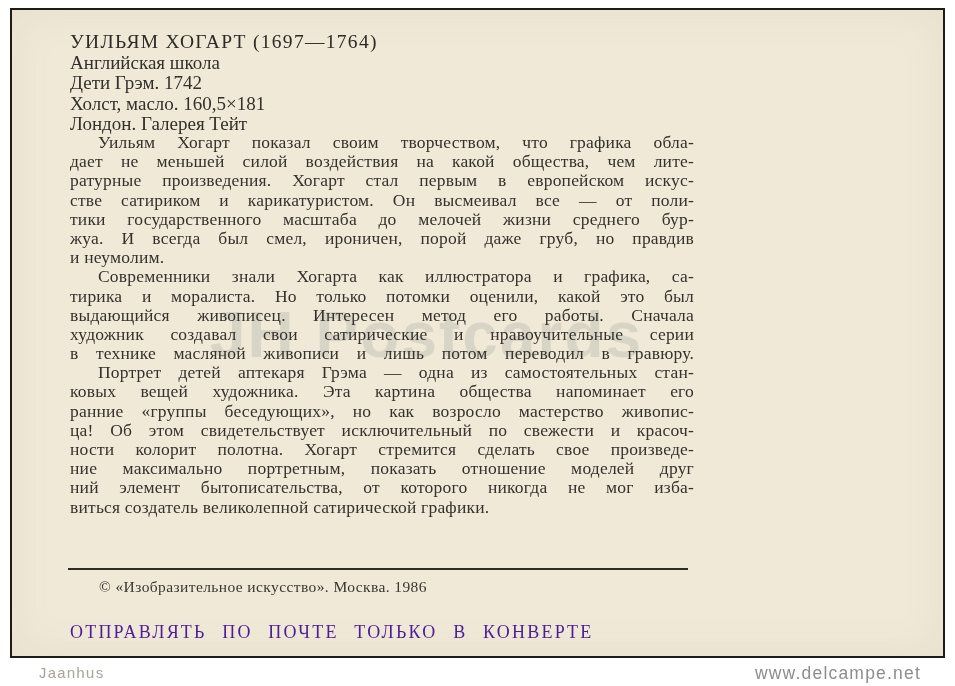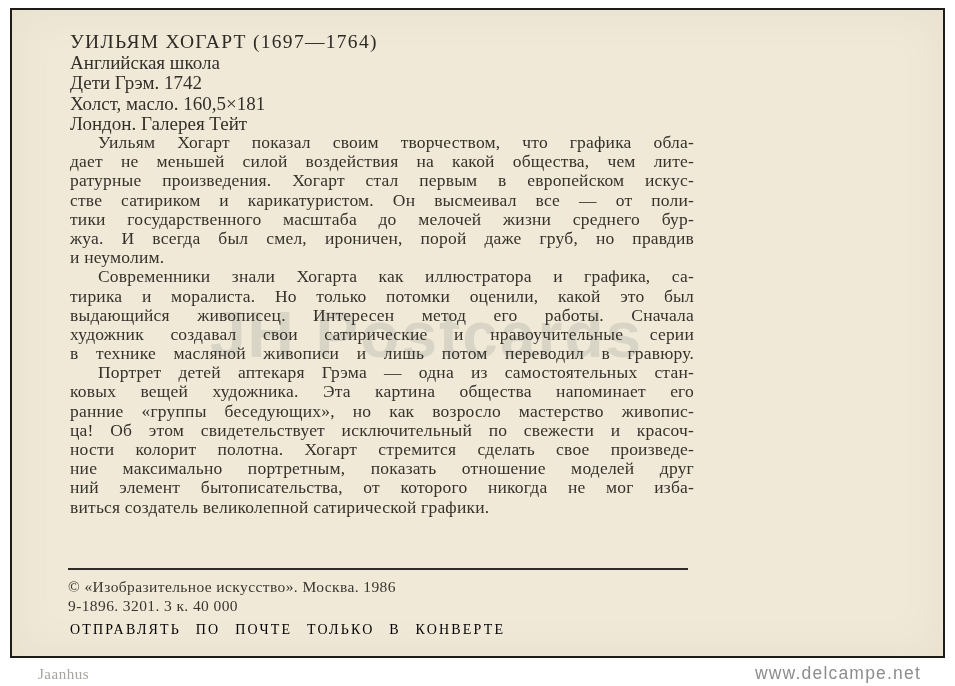--- a/index.html
+++ b/index.html
@@ -72,49 +72,50 @@
   .imprint-rule {
     border: none;
     border-top: 2px solid #2e2c27;
     margin: 0 0 7px 0;
     width: 620px;
   }
   .imprint-line {
     font-size: 15.5px;
     line-height: 19px;
     letter-spacing: 0.4px;
+    margin-left: 31px;
   }
   .mailing-note {
     position: absolute;
     left: 58px;
     top: 612px;
-    font-size: 14px;
+    font-size: 18px;
     letter-spacing: 2.2px;
     word-spacing: 9px;
-    color: #000000;
+    color: #4c1d95;
     white-space: nowrap;
   }
   .watermark {
     position: absolute;
     left: 198px;
     top: 288px;
     font-family: "Liberation Sans", sans-serif;
     font-weight: bold;
     font-size: 64px;
     letter-spacing: 2px;
     color: rgba(108, 116, 110, 0.17);
     white-space: nowrap;
     pointer-events: none;
   }
   
   .seller-label {
     position: absolute;
     left: 38px;
     bottom: 3px;
-    font-family: Liberation Serif, serif;
+    font-family: Liberation Mono, monospace;
     font-size: 15px;
     color: #a7a39d;
     letter-spacing: 0.5px;
   }
   .site-label {
     position: absolute;
     right: 34px;
     bottom: 2px;
     font-family: "Liberation Sans", sans-serif;
     font-size: 17.5px;
@@ -165,21 +166,20 @@
           <div class="line">ности колорит полотна. Хогарт стремится сделать свое произведе-</div>
           <div class="line">ние максимально портретным, показать отношение моделей друг</div>
           <div class="line">ний элемент бытописательства, от которого никогда не мог изба-</div>
           <div class="line short-last">виться создатель великолепной сатирической графики.</div>
         </div>
       </div>
 
     <div class="imprint">
       <hr class="imprint-rule">
       <div class="imprint-line">© «Изобразительное искусство». Москва. 1986</div>
-      <div class="imprint-line">9-1896. 3201. 3 к. 40 000</div>
     </div>
 
     <div class="mailing-note">ОТПРАВЛЯТЬ ПО ПОЧТЕ ТОЛЬКО В КОНВЕРТЕ</div>
 
   </div>
 
   <div class="seller-label">Jaanhus</div>
 
   <div class="site-label">www.delcampe.net</div>
 

